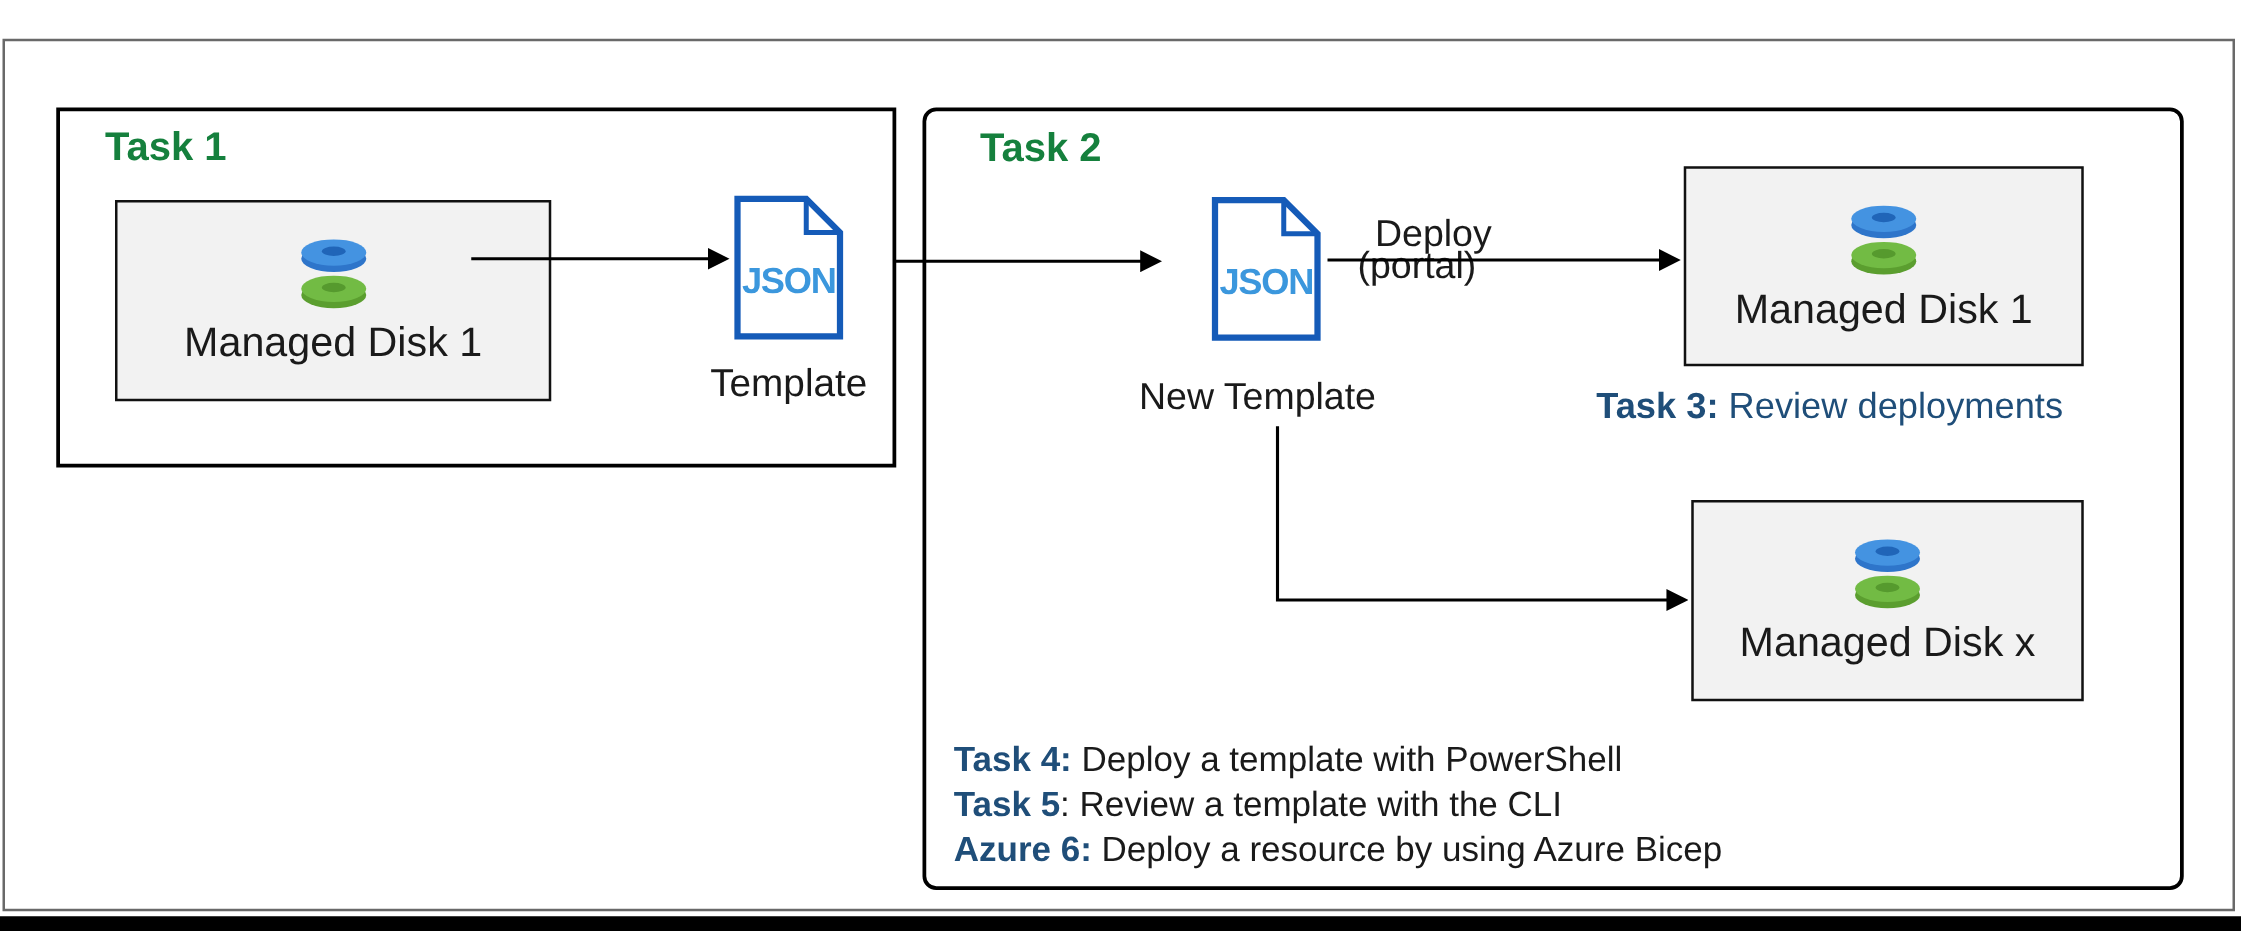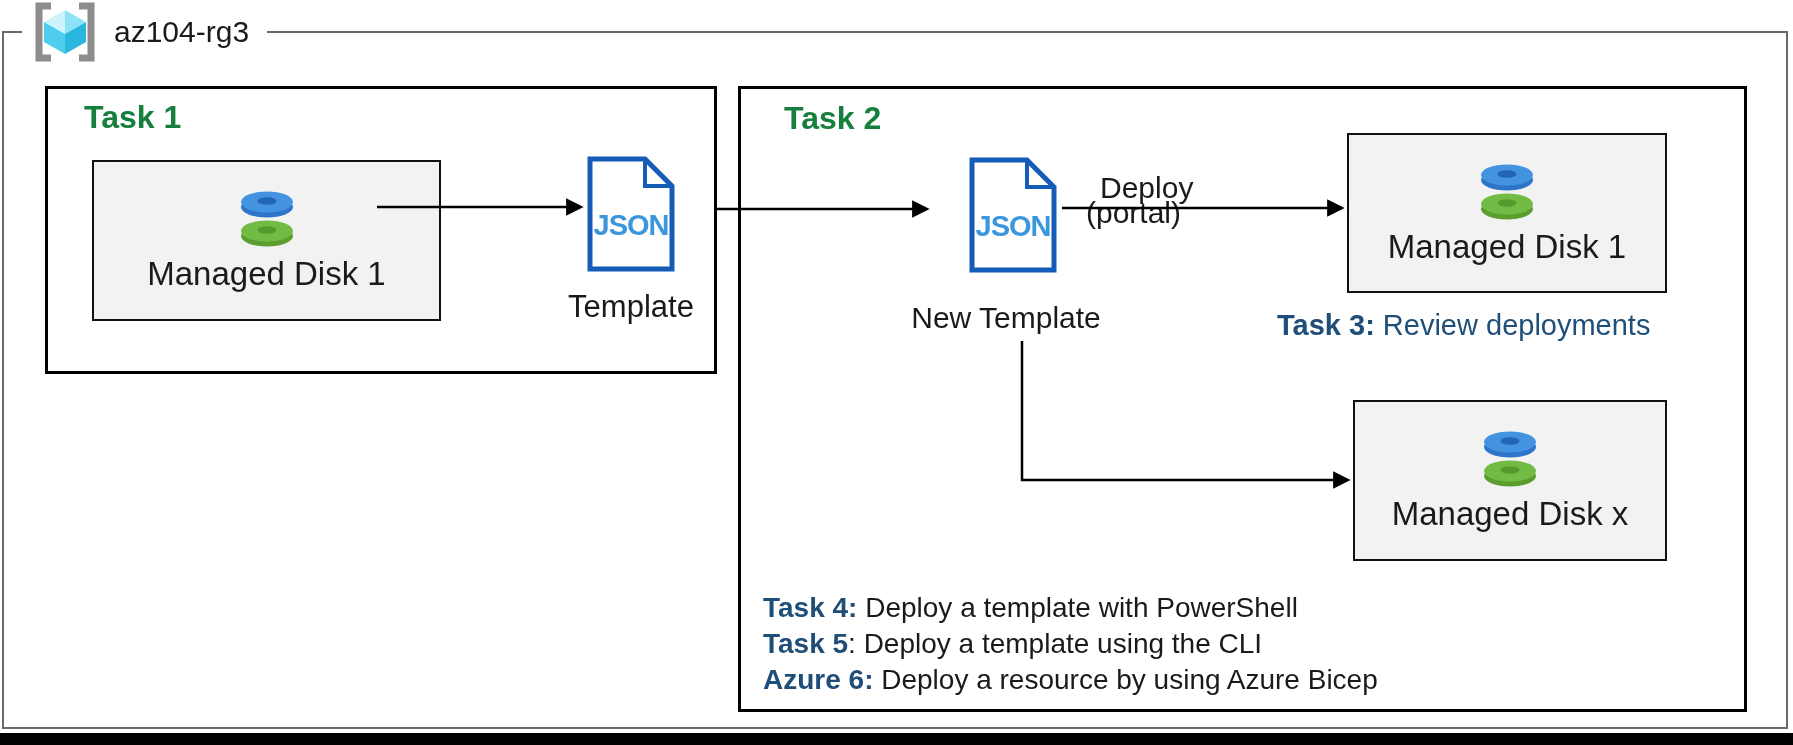--- a/index.html
+++ b/index.html
@@ -9,21 +9,21 @@
   
   .rg-frame{position:absolute;left:2px;top:31px;width:1786px;height:698px;
             border:2px solid #696969;box-sizing:border-box;}
   .rg-label{position:absolute;left:22px;top:0;height:64px;display:flex;align-items:center;
             gap:14px;background:#fff;padding:0 18px 0 8px;z-index:2;}
   .rg-name{font-size:30px;}
 
   
   .task-box{position:absolute;border:3px solid #000;box-sizing:border-box;background:#fff;}
   .task1{left:45px;top:86px;width:672px;height:288px;}
-  .task2{left:738px;top:86px;width:1009px;height:626px;}
+  .task2{left:738px;top:86px;width:1009px;height:626px;border-radius:11px;}
   .task-title{position:absolute;font-size:32px;font-weight:bold;color:#15803d;white-space:nowrap;}
   .t1-title{left:36px;top:10px;}
   .t2-title{left:43px;top:11px;}
 
   
   .disk-box{position:absolute;background:#f2f2f2;border:2px solid #111;box-sizing:border-box;
             display:flex;flex-direction:column;align-items:center;justify-content:center;
             gap:7px;z-index:1;}
   .disk-label{font-size:33px;white-space:nowrap;}
   .md1{left:92px;top:160px;width:349px;height:161px;}
@@ -57,31 +57,20 @@
 
   .bottom-bar{position:absolute;left:0;top:733px;width:1793px;height:12px;background:#000;}
 </style>
 </head>
 <body>
 
 <div class="canvas">
 
   <div class="rg-frame"></div>
 
-  <div class="rg-label">
-    <svg width="70" height="62" viewBox="0 0 70 62">
-      <path d="M21,5 H9 V57 H21" fill="none" stroke="#8c8c8c" stroke-width="7"></path>
-      <path d="M49,5 H61 V57 H49" fill="none" stroke="#8c8c8c" stroke-width="7"></path>
-      <polygon points="35,9 14,21 35,33" fill="#cdf4fd"></polygon>
-      <polygon points="35,9 56,21 35,33" fill="#8fe3f7"></polygon>
-      <polygon points="14,21 35,33 35,53 14,41" fill="#4ecdee"></polygon>
-      <polygon points="56,21 35,33 35,53 56,41" fill="#2ab7de"></polygon>
-    </svg>
-    <span class="rg-name">az104-rg3</span>
-  </div>
 
   <div class="task-box task1">
     <div class="task-title t1-title">Task 1</div>
   </div>
 
   <div class="disk-box md1">
     <svg width="58" height="60" viewBox="0 0 58 60">
       <ellipse cx="29" cy="19" rx="26" ry="10.5" fill="#2e75ca"></ellipse>
       <ellipse cx="29" cy="14" rx="26" ry="10.5" fill="#4493e1"></ellipse>
       <ellipse cx="29" cy="13" rx="9.5" ry="3.8" fill="#2065b8"></ellipse>
@@ -141,21 +130,21 @@
       <ellipse cx="29" cy="13" rx="9.5" ry="3.8" fill="#2065b8"></ellipse>
       <ellipse cx="29" cy="48" rx="26" ry="10.5" fill="#5b9e2f"></ellipse>
       <ellipse cx="29" cy="43" rx="26" ry="10.5" fill="#72bb44"></ellipse>
       <ellipse cx="29" cy="42" rx="9.5" ry="3.8" fill="#569a2e"></ellipse>
     </svg>
     <div class="disk-label">Managed Disk x</div>
   </div>
 
   <div class="task-list">
     <div><span class="prefix">Task 4: </span><span>Deploy a template with PowerShell</span></div>
-    <div><span class="prefix">Task 5</span><span>: Deploy a template using the CLI</span></div>
+    <div><span class="prefix">Task 5</span><span>: Review a template with the CLI</span></div>
     <div><span class="prefix">Azure 6: </span><span>Deploy a resource by using Azure Bicep</span></div>
   </div>
 
   <svg class="arrows" width="1793" height="745" viewBox="0 0 1793 745">
     <defs>
       <marker id="ah" viewBox="0 0 10 10" refX="0.5" refY="5" markerWidth="7" markerHeight="7" orient="auto">
         <path d="M0,0 L10,5 L0,10 z" fill="#000"></path>
       </marker>
     </defs>
     <path class="conn" d="M377,207 H567" marker-end="url(#ah)"></path>

